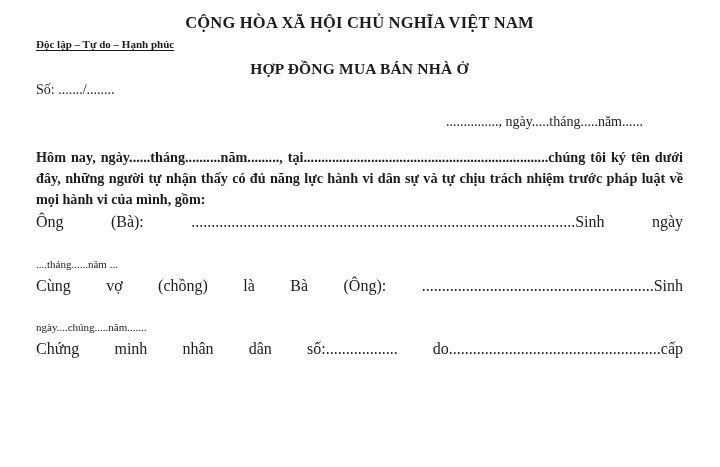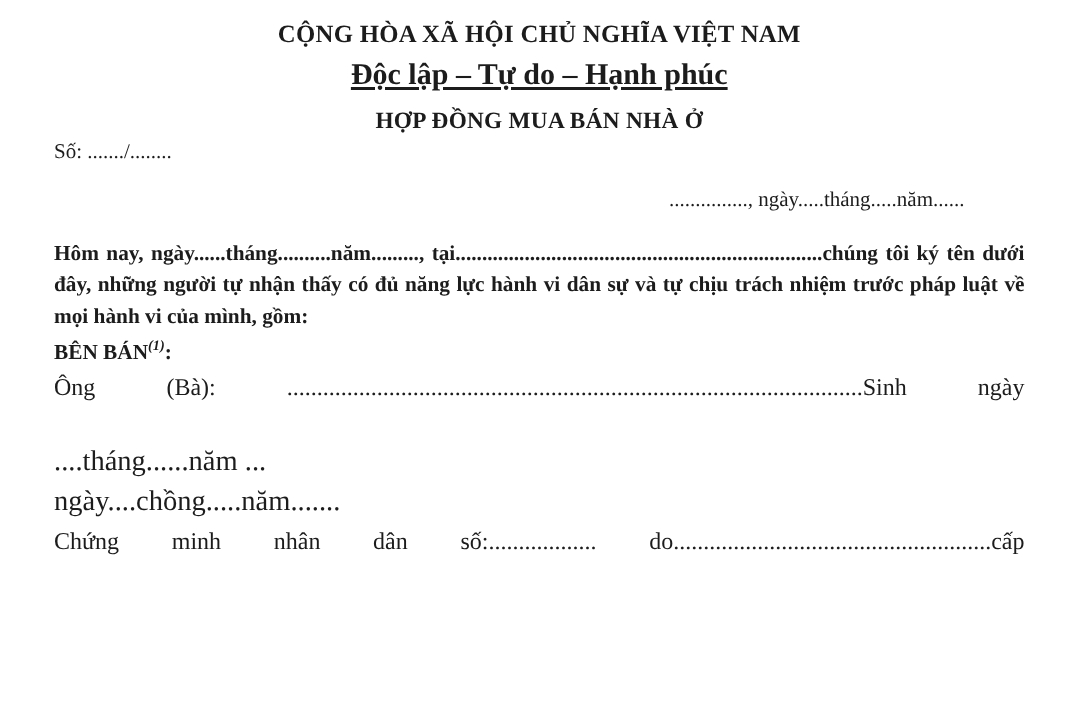--- a/index.html
+++ b/index.html
@@ -28,23 +28,23 @@
   
   .national-title {
     text-align: center;
     font-weight: bold;
     font-size: 16.5px;
     letter-spacing: 0.2px;
     line-height: 1.35;
     margin: 4px 0 0 0;
   }
   .national-motto {
-    text-align: center;
+    text-align: left;
     font-weight: bold;
-    font-size: 20px;
+    font-size: 11px;
     line-height: 1.35;
     margin: 3px 0 0 0;
   }
   .national-motto span.u {
     text-decoration: underline;
     text-underline-offset: 2px;
   }
 
   .doc-title {
     text-align: center;
@@ -107,21 +107,21 @@
     text-justify: inter-word;
   }
   .field-line:after {
     content: "";
     display: inline-block;
     width: 100%;
   }
 
   .plain-line {
     margin: 0;
-    font-size: 19px;
+    font-size: 11px;
     line-height: 1.45;
   }
 </style>
 </head>
 <body>
 
 <div class="page">
 
   <div class="national-title">CỘNG HÒA XÃ HỘI CHỦ NGHĨA VIỆT NAM</div>
 
@@ -132,26 +132,24 @@
   <div class="doc-title">HỢP ĐỒNG MUA BÁN NHÀ Ở</div>
 
   <div class="doc-number">Số: ......./........</div>
 
   <div class="place-date">..............., ngày.....tháng.....năm......</div>
 
   <div class="body-block">
 
     <p class="para no-stretch">Hôm nay, ngày......tháng..........năm........., tại.....................................................................chúng tôi ký tên dưới đây, những người tự nhận thấy có đủ năng lực hành vi dân sự và tự chịu trách nhiệm trước pháp luật về mọi hành vi của mình, gồm:</p>
 
-    <div class="section-heading">
-      <span>BÊN BÁN</span><sup>(1)</sup><span>:</span>
-    </div>
 
     <p class="field-line">Ông (Bà):  ................................................................................................Sinh ngày</p>
     <p class="plain-line">....tháng......năm ...</p>
 
 
-    <p class="plain-line">ngày....chồng.....năm.......</p>
+    <p class="field-line">Cùng vợ (chồng) là Bà (Ông):   ..........................................................Sinh</p>
+    <p class="plain-line">ngày....chúng.....năm.......</p>
 
     <p class="field-line">Chứng minh nhân dân số:..................  do.....................................................cấp</p>
 
   </div>
 </div>
 
 </body></html>

